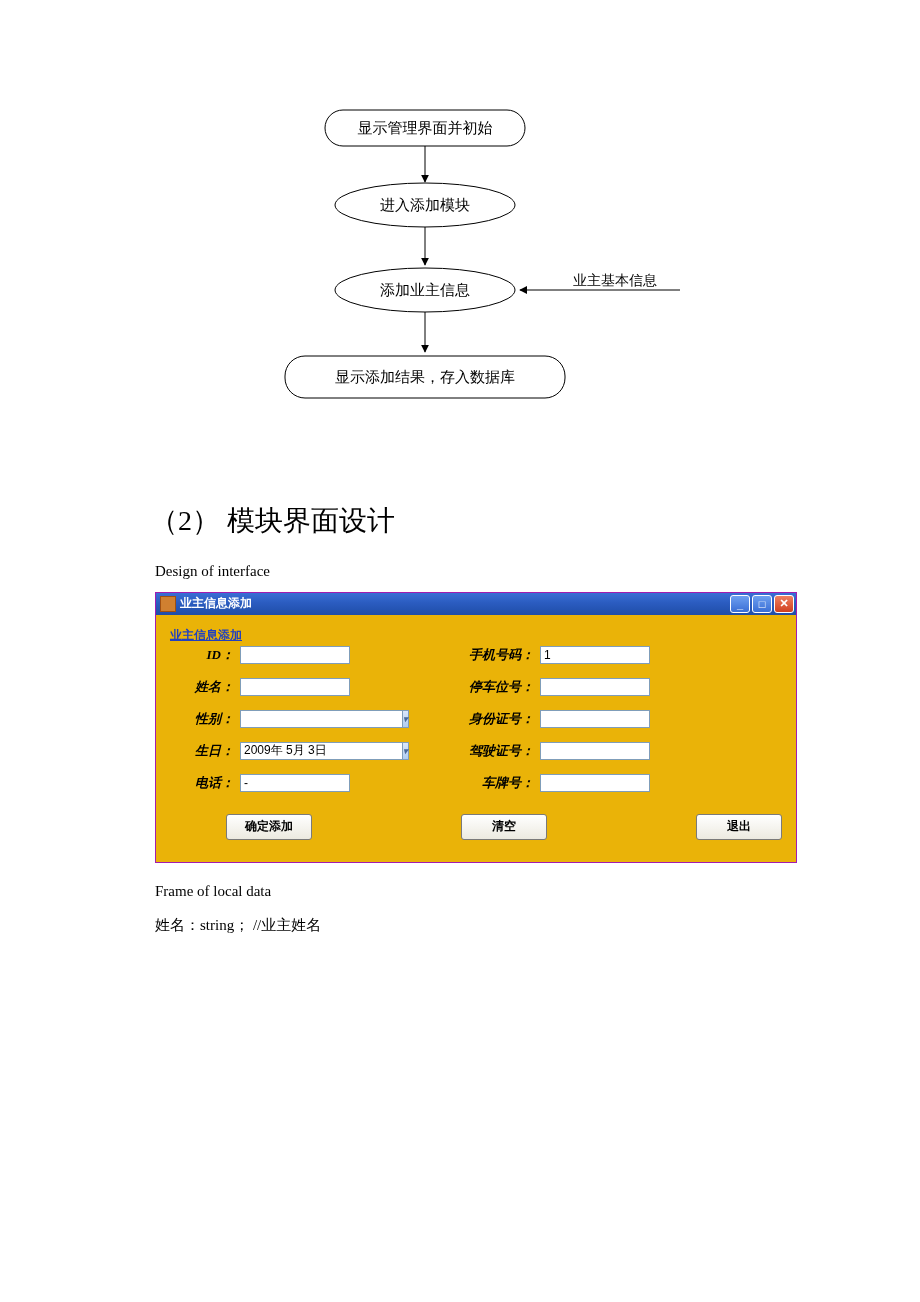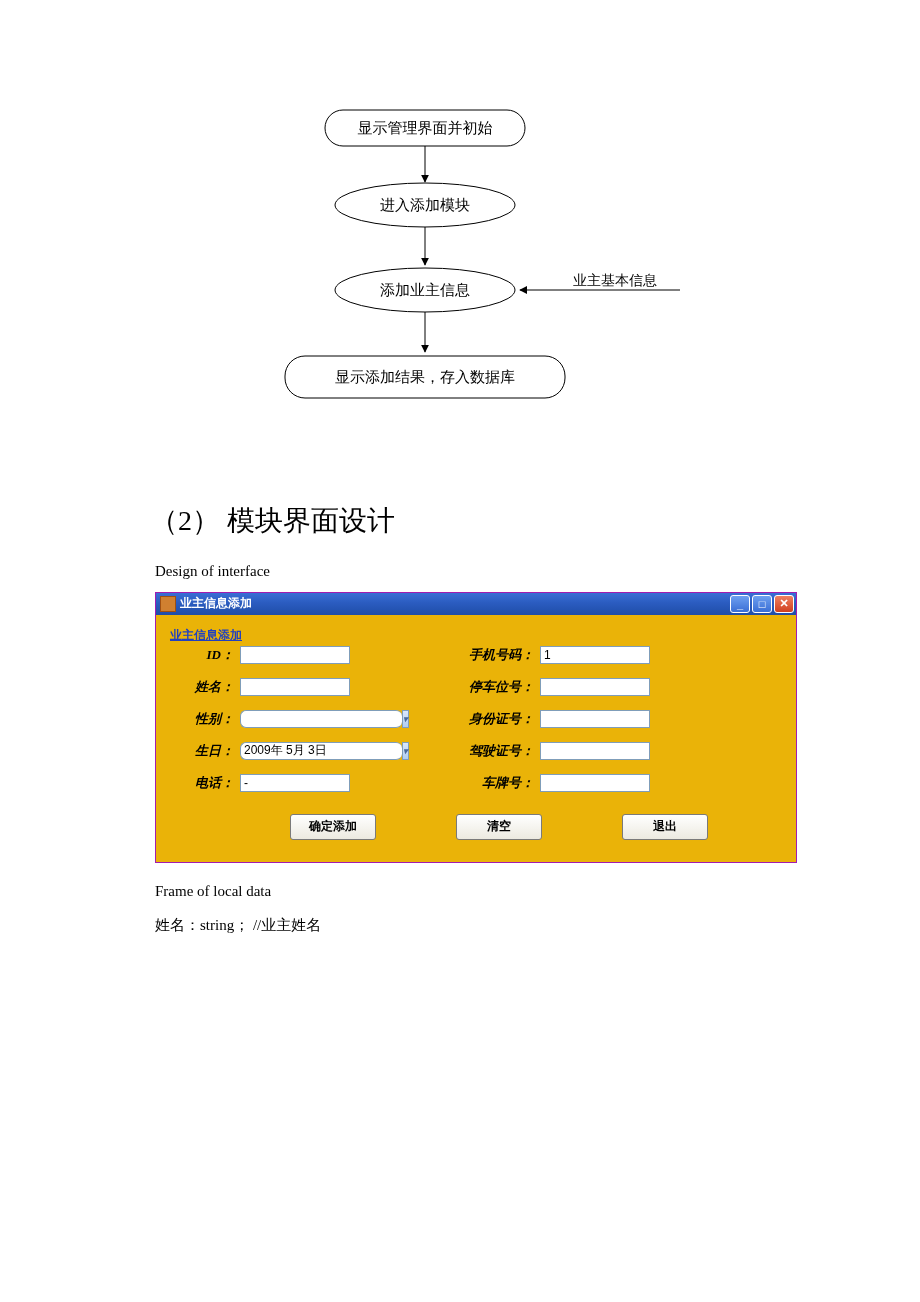--- a/index.html
+++ b/index.html
@@ -107,37 +107,38 @@
     font-weight: normal;
     font-style: normal;
     font-family: Tahoma, sans-serif;
     box-sizing: border-box;
     width: 110px;
   }
   .combo {
     display: flex;
     width: 110px;
   }
-  .combo .txt { flex:1; width:auto; border-right:none;border-radius:6px;}
+  .combo .txt { flex:1; width:auto; border-right:none;}
   .combo .drop {
     width: 17px;
     height: 18px;
     border: 1px solid #7f9db9;
     background: linear-gradient(#dbe8fb,#b0cdf2);
     display: flex;
     align-items: center;
     justify-content: center;
     font-size: 9px;
     color: #4a6a9a;
     box-sizing: border-box;
   }
   .btn-row {
     display: flex;
     gap: 80px;
-    margin: 22px 0 4px 120px;
+    margin: 22px 0 4px 56px;
+    justify-content: space-between;
   }
   .btn {
     min-width: 68px;
     height: 24px;
     border: 1px solid #7a7a7a;
     border-radius: 3px;
     background: linear-gradient(#ffffff,#eceae0);
     display: flex;
     align-items: center;
     justify-content: center;

